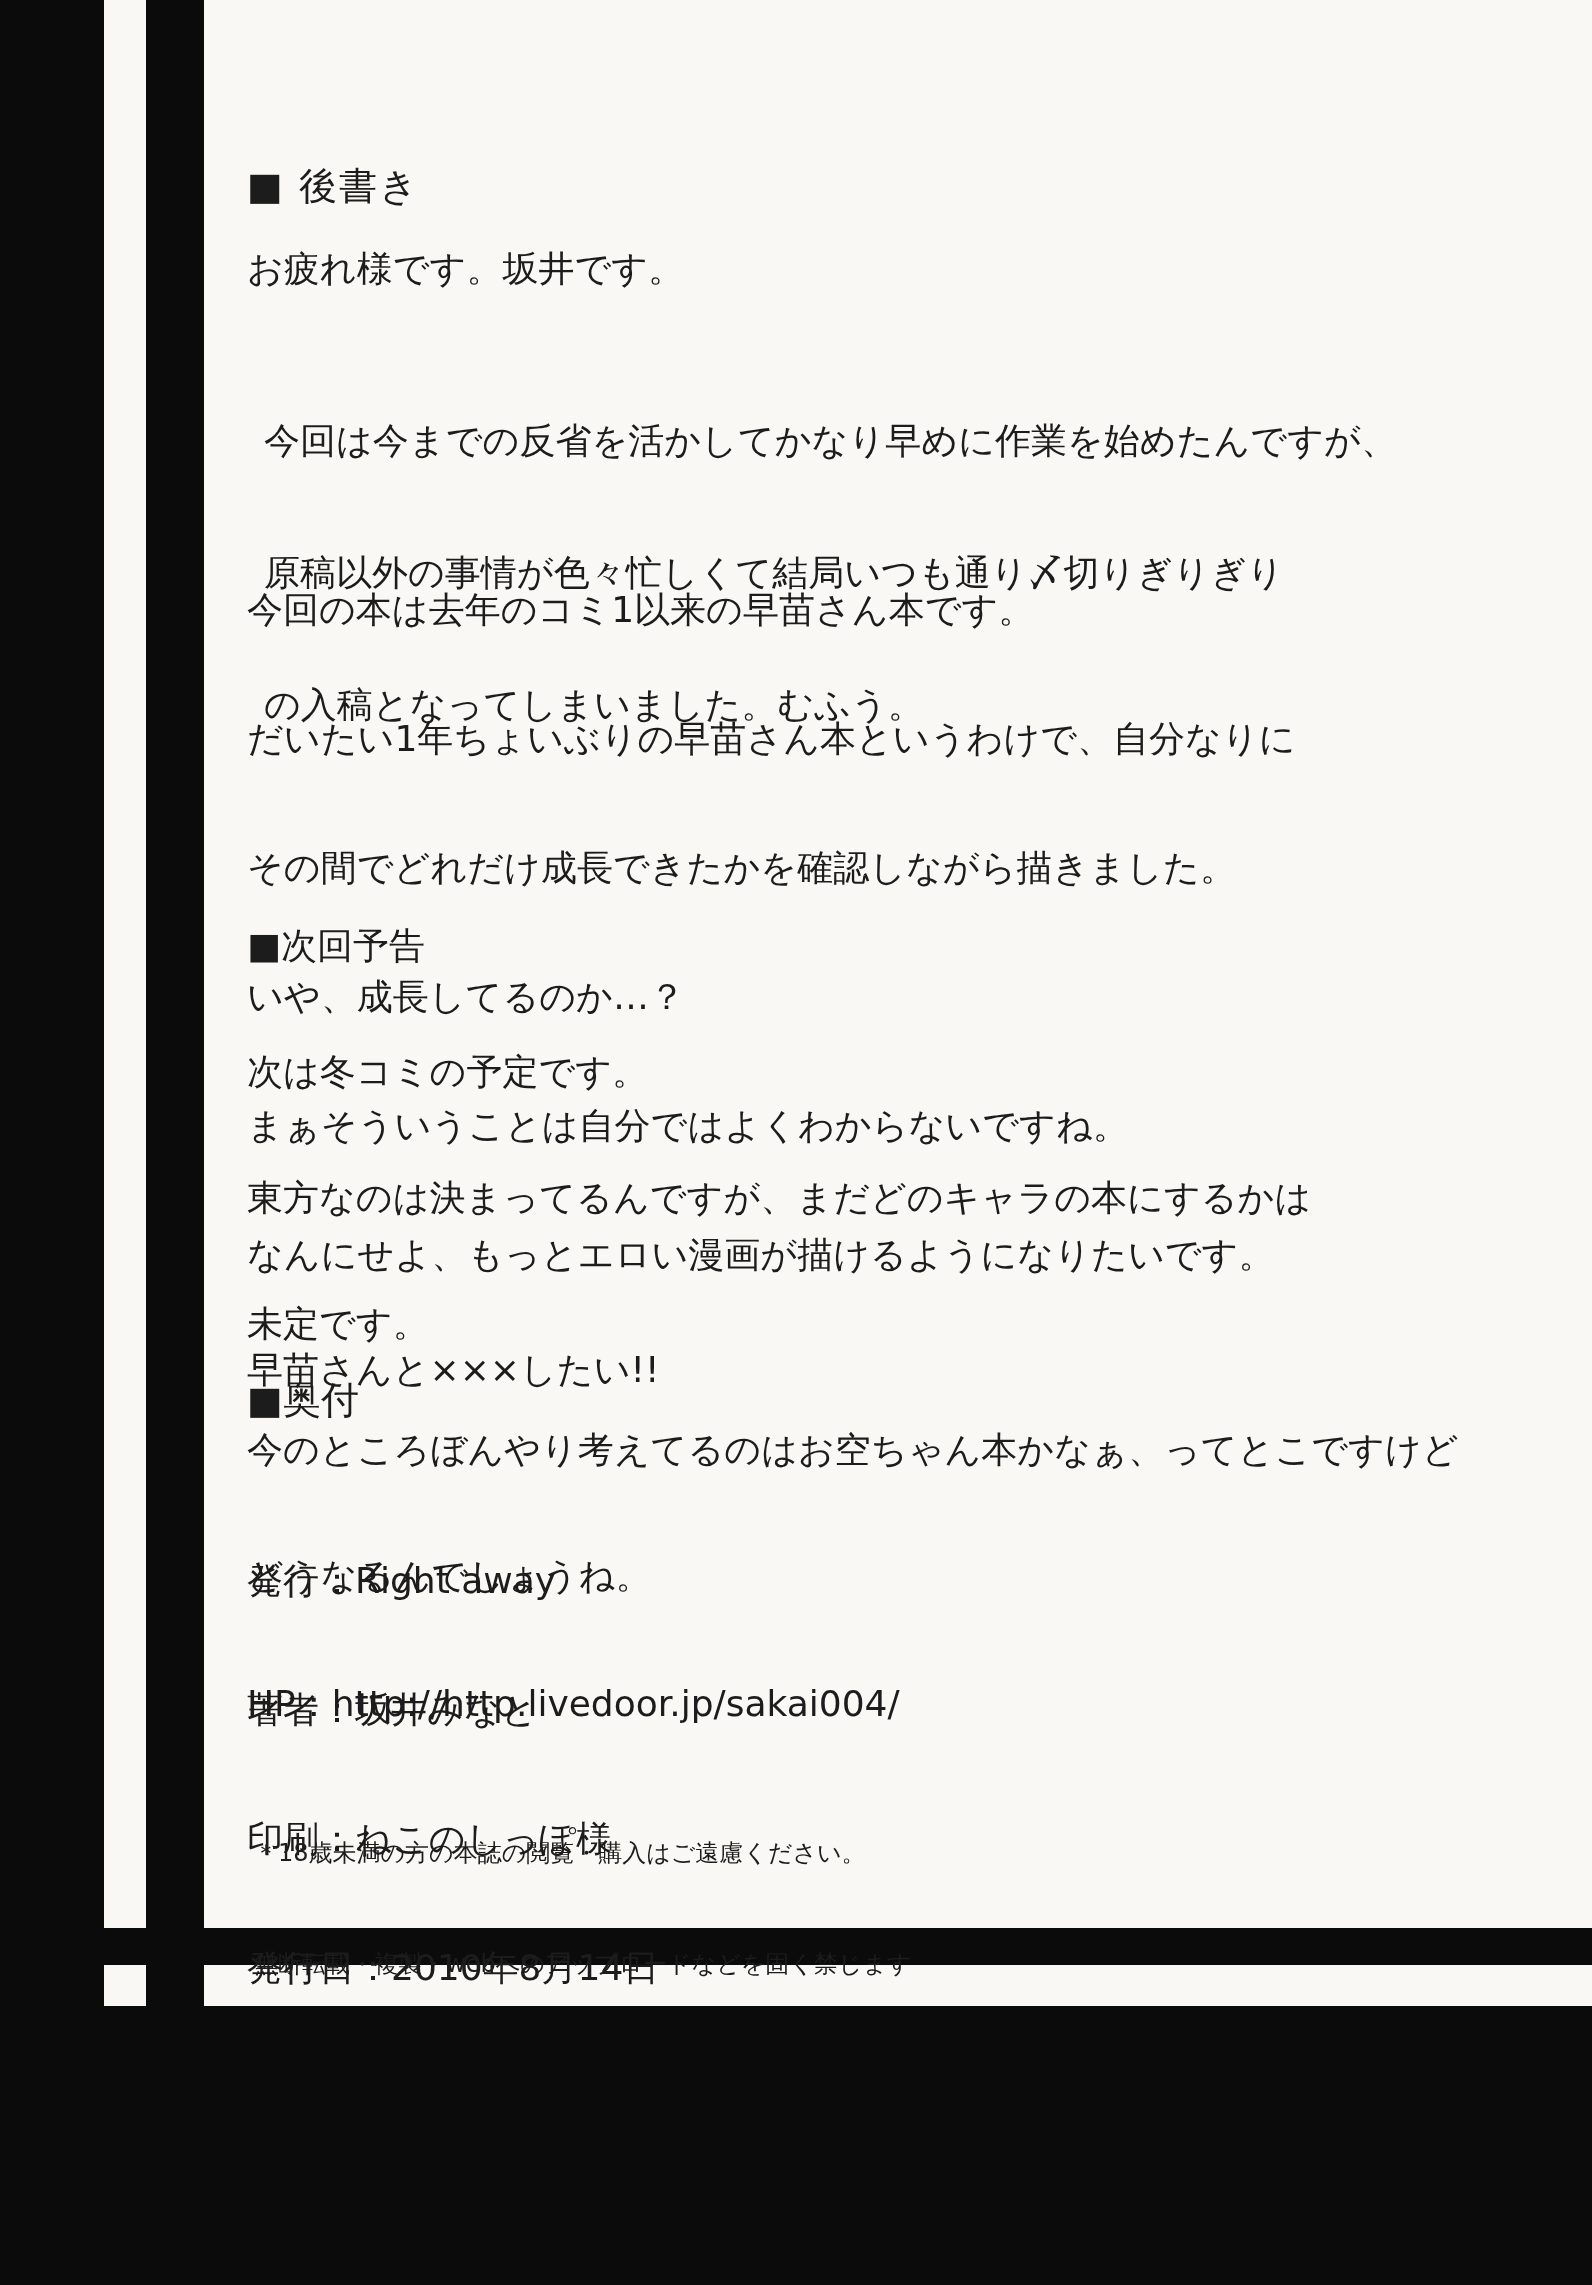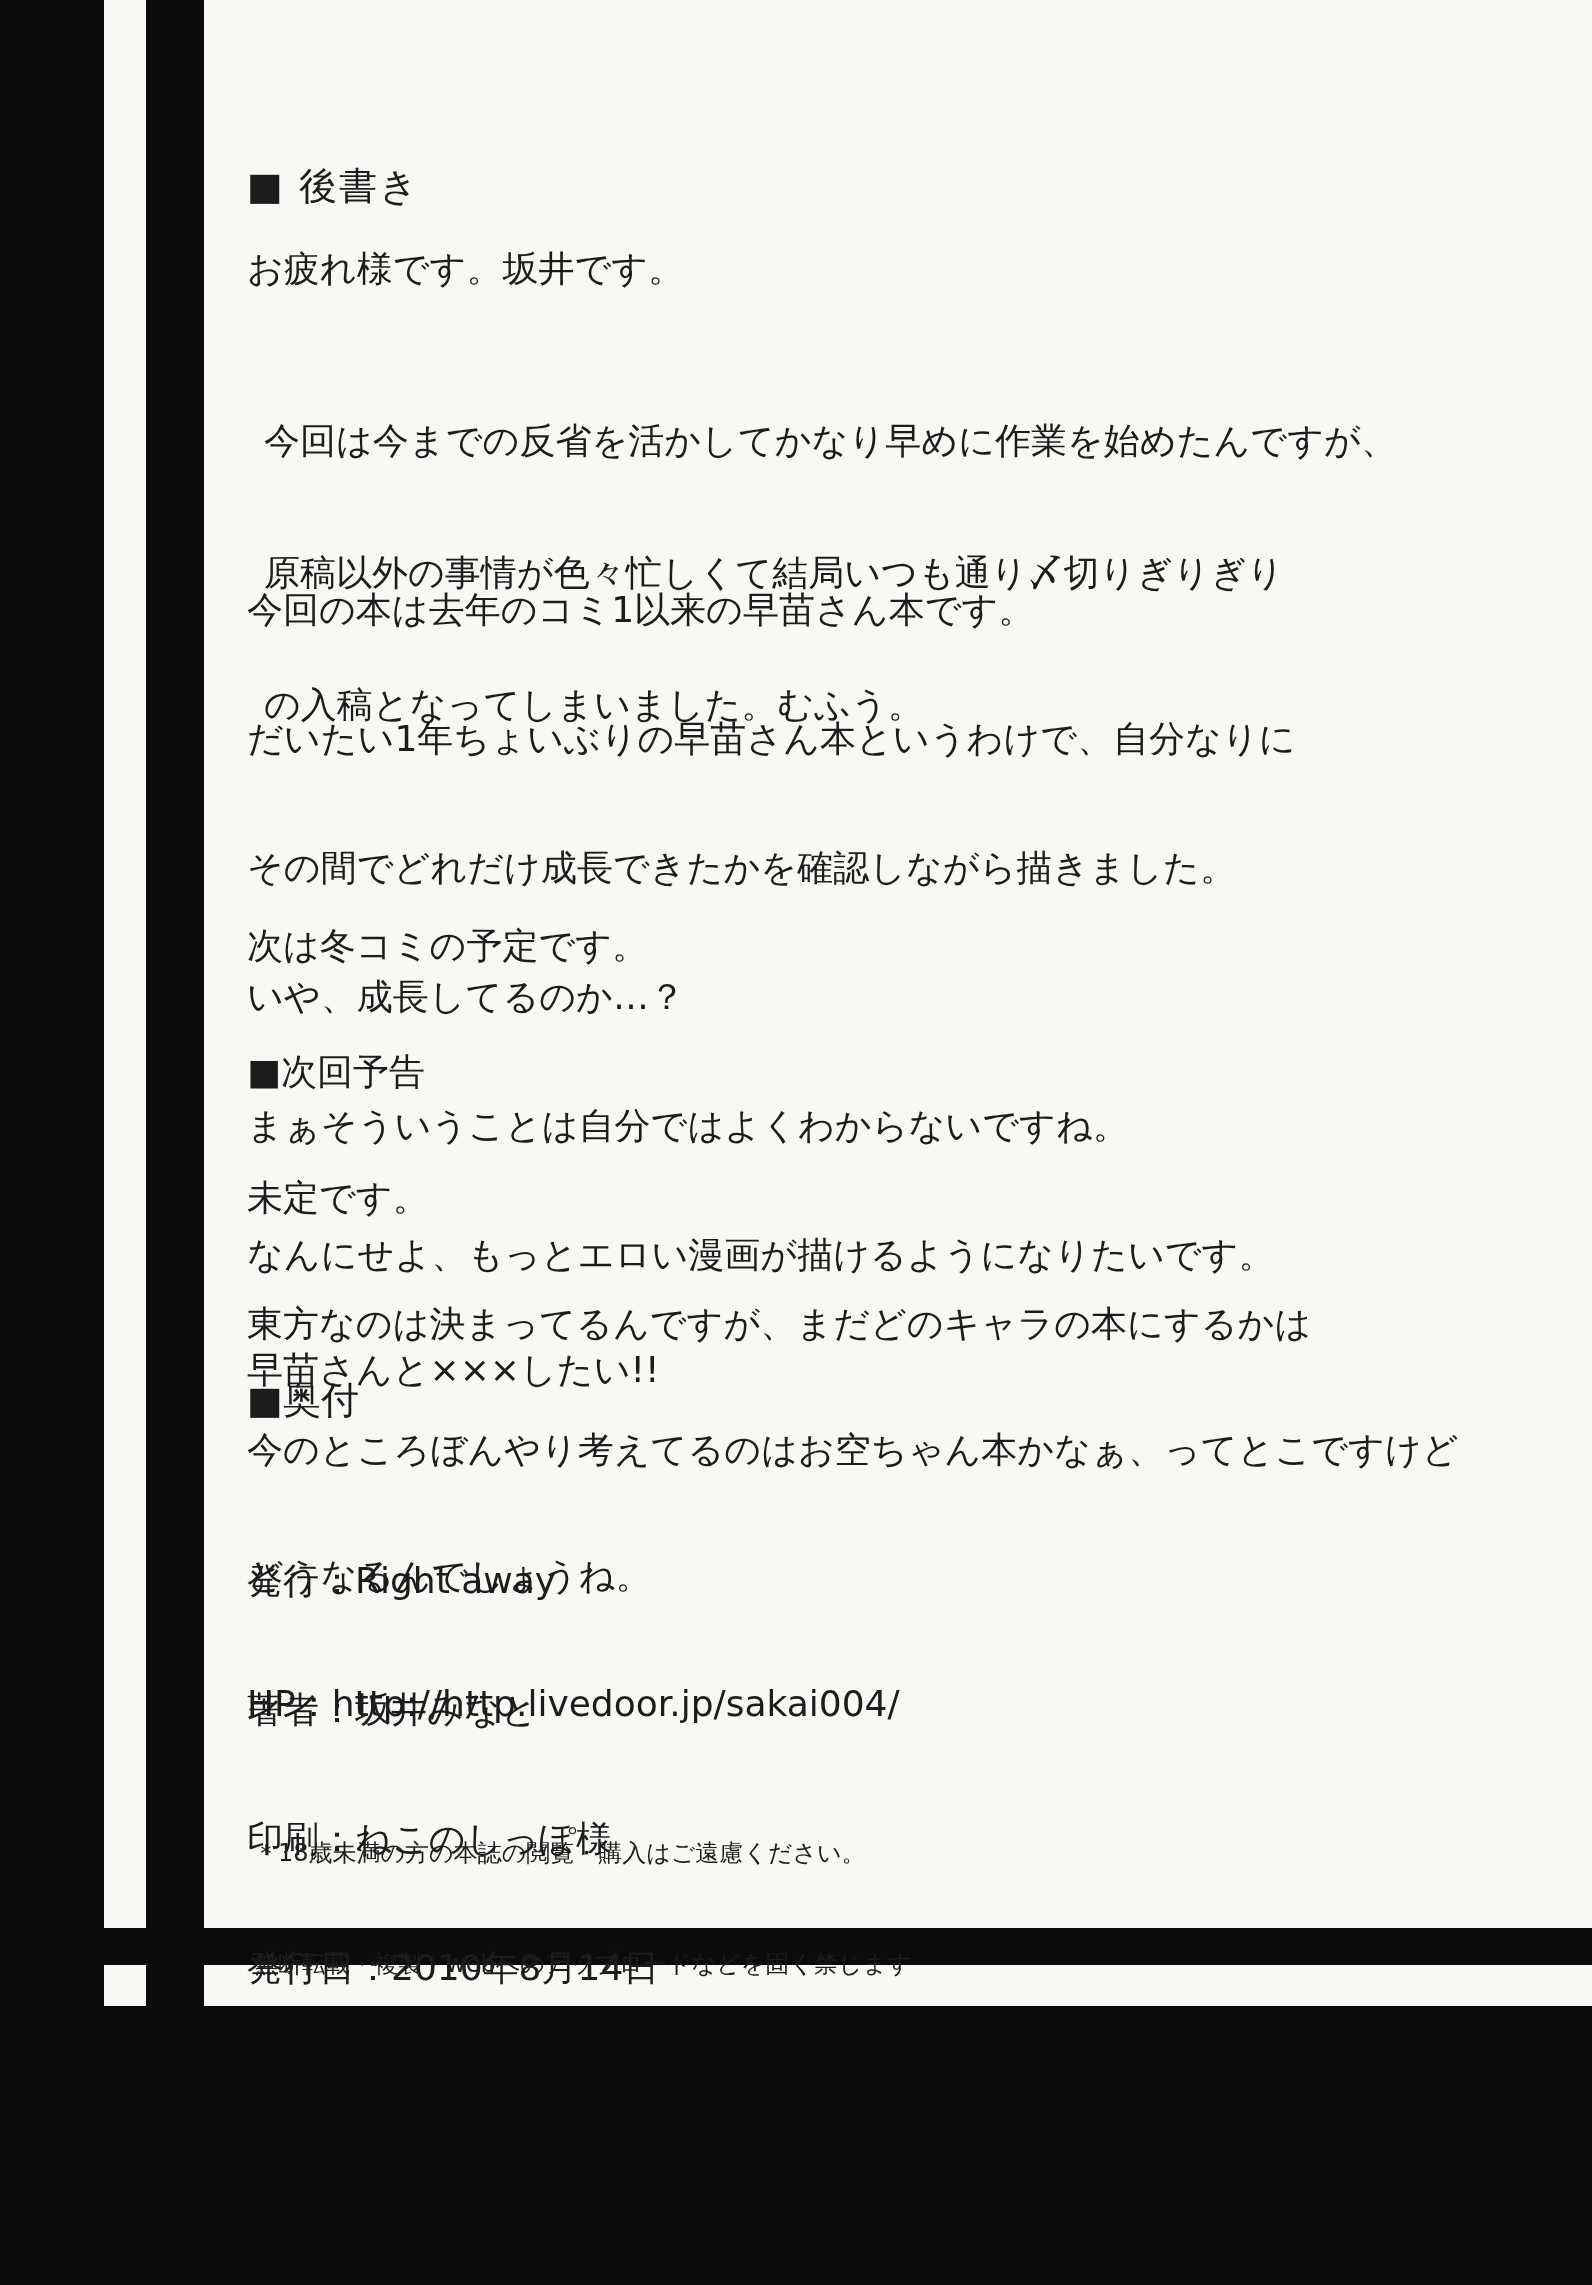--- a/index.html
+++ b/index.html
@@ -56,24 +56,24 @@
   <div class="tblock body-text" style="top:502px;line-height:43px;">
     <div class="line" style="height:43px;">今回の本は去年のコミ1以来の早苗さん本です。</div>
     <div class="line" style="height:43px;">だいたい1年ちょいぶりの早苗さん本というわけで、自分なりに</div>
     <div class="line" style="height:43px;">その間でどれだけ成長できたかを確認しながら描きました。</div>
     <div class="line" style="height:43px;">いや、成長してるのか…？</div>
     <div class="line" style="height:43px;">まぁそういうことは自分ではよくわからないですね。</div>
     <div class="line" style="height:43px;">なんにせよ、もっとエロい漫画が描けるようになりたいです。</div>
   </div>
 
   <div class="tblock sect" style="top:841px;">
+    <div class="line">■次回予告</div>
     <div class="line">次は冬コミの予定です。</div>
-    <div class="line">■次回予告</div>
+    <div class="line">東方なのは決まってるんですが、まだどのキャラの本にするかは</div>
     <div class="line">未定です。</div>
-    <div class="line">東方なのは決まってるんですが、まだどのキャラの本にするかは</div>
     <div class="line">今のところぼんやり考えてるのはお空ちゃん本かなぁ、ってとこですけど</div>
     <div class="line">どうなるんでしょうね。</div>
   </div>
 
   <div class="tblock h1" style="top:1376px;letter-spacing:0;text-align:right;">■奥付</div>
 
   <div class="tblock body-text" style="top:1348px;">早苗さんと×××したい!!</div>
 
   <div class="tblock credits" style="top:1473px;">
     <div class="line">発行：Right away</div>

